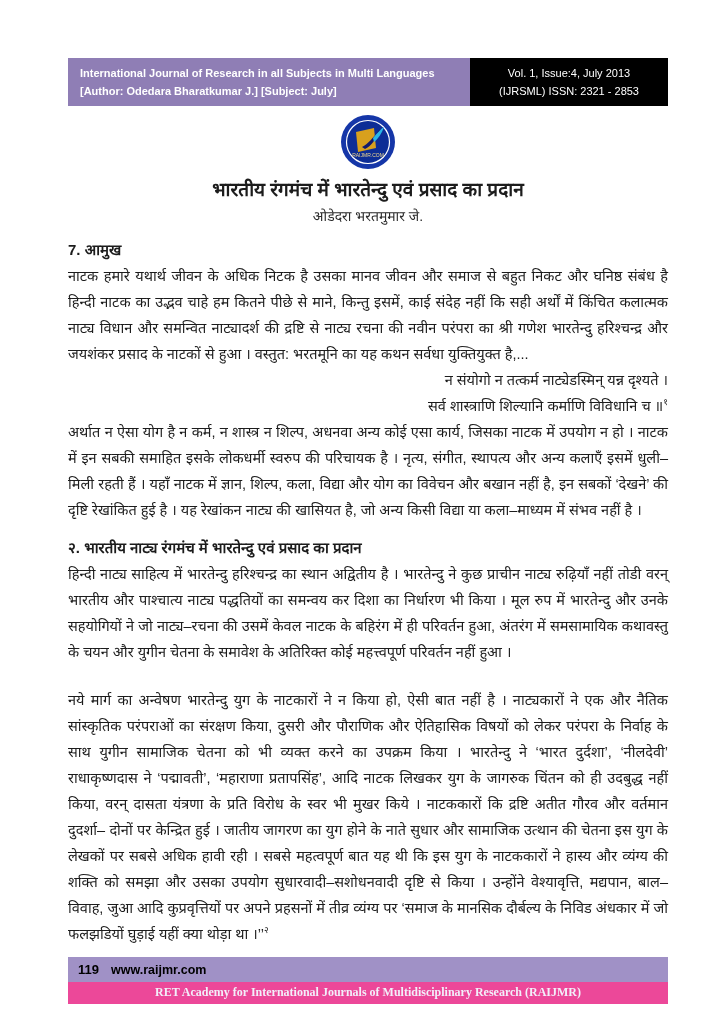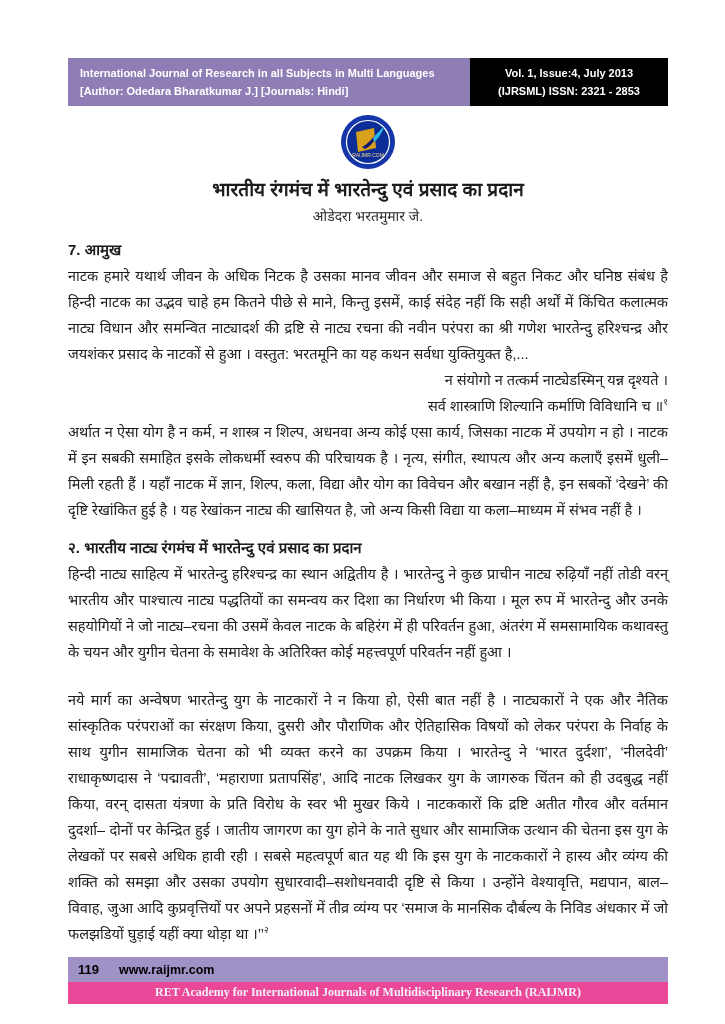--- a/index.html
+++ b/index.html
@@ -20,21 +20,21 @@
   
   .header{display:flex;width:100%;}
   .header-left{
     flex:1;background:#8f7eb5;color:#ffffff;
     font-weight:bold;font-size:11px;
     display:flex;flex-direction:column;justify-content:space-between;
     padding:6px 0 6px 12px;box-sizing:border-box;
   }
   .header-right{
     width:198px;background:#000000;color:#ffffff;
-    font-weight:bold;font-size:11px;text-align:center;
+    font-weight:normal;font-size:11px;text-align:center;
     display:flex;flex-direction:column;justify-content:space-between;
     padding:6px 8px;box-sizing:border-box;
   }
   .hrow{line-height:18px;white-space:nowrap;}
   
   .logo-wrap{display:flex;justify-content:center;margin:8px 0 2px 0;}
   
   .article-title{
     text-align:center;font-size:19px;font-weight:bold;margin:6px 0 2px 0;
   }
@@ -52,40 +52,40 @@
   .shloka{
     text-align:right;font-size:14.5px;line-height:26px;margin:0;
   }
   sup.ref{font-size:9px;line-height:0;vertical-align:super;}
   
   .footer{
     position:absolute;left:68px;bottom:36px;width:600px;
   }
   .footer-top{
     background:#a091c6;color:#000000;font-weight:bold;font-size:12.5px;
-    padding:5px 10px;display:flex;align-items:center;gap:20px;box-sizing:border-box;
+    padding:5px 10px;display:flex;align-items:center;gap:12px;box-sizing:border-box;
     white-space:nowrap;
   }
   .footer-top .pg{font-size:13px;}
   .footer-bottom{
     background:#ec4899;color:#f2effa;
     font-family:"Liberation Serif", serif;font-weight:bold;font-size:12px;
     text-align:center;padding:3px 0 4px 0;
   }
 </style>
 </head>
 <body>
 
 <div class="page">
   <div class="content">
 
     <div class="header">
       <div class="header-left">
         <div class="hrow">International Journal of Research in all Subjects in Multi Languages</div>
-        <div class="hrow">[Author: Odedara Bharatkumar J.] [Journals: Hindi]</div>
+        <div class="hrow">[Author: Odedara Bharatkumar J.] [Subject: July]</div>
       </div>
       <div class="header-right">
         <div class="hrow">Vol. 1, Issue:4, July  2013</div>
         <div class="hrow">(IJRSML)  ISSN: 2321 - 2853</div>
       </div>
     </div>
 
     <div class="logo-wrap">
       <svg width="56" height="56" viewBox="0 0 56 56">
         <circle cx="28" cy="28" r="27" fill="#1536a8"></circle>

